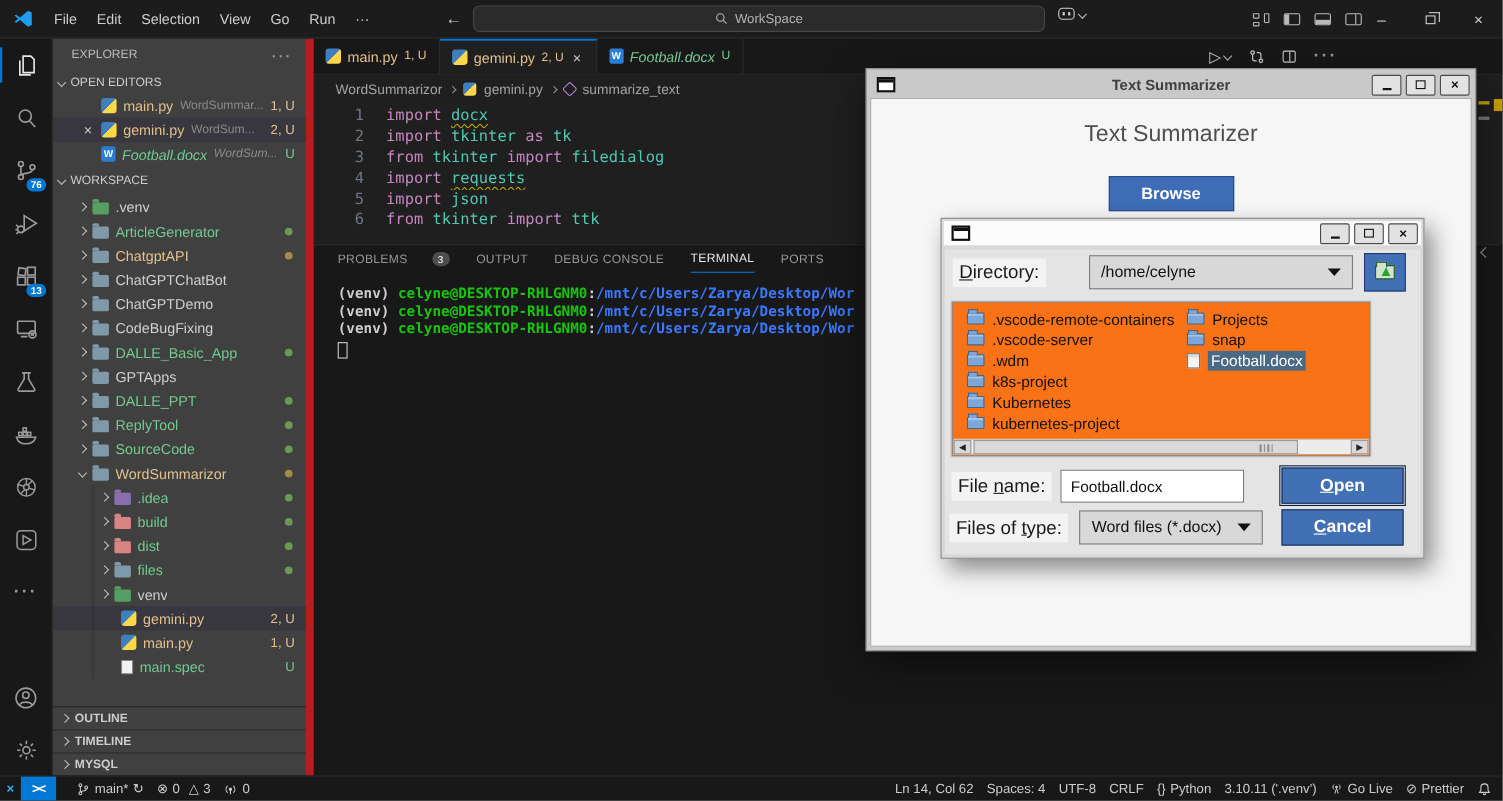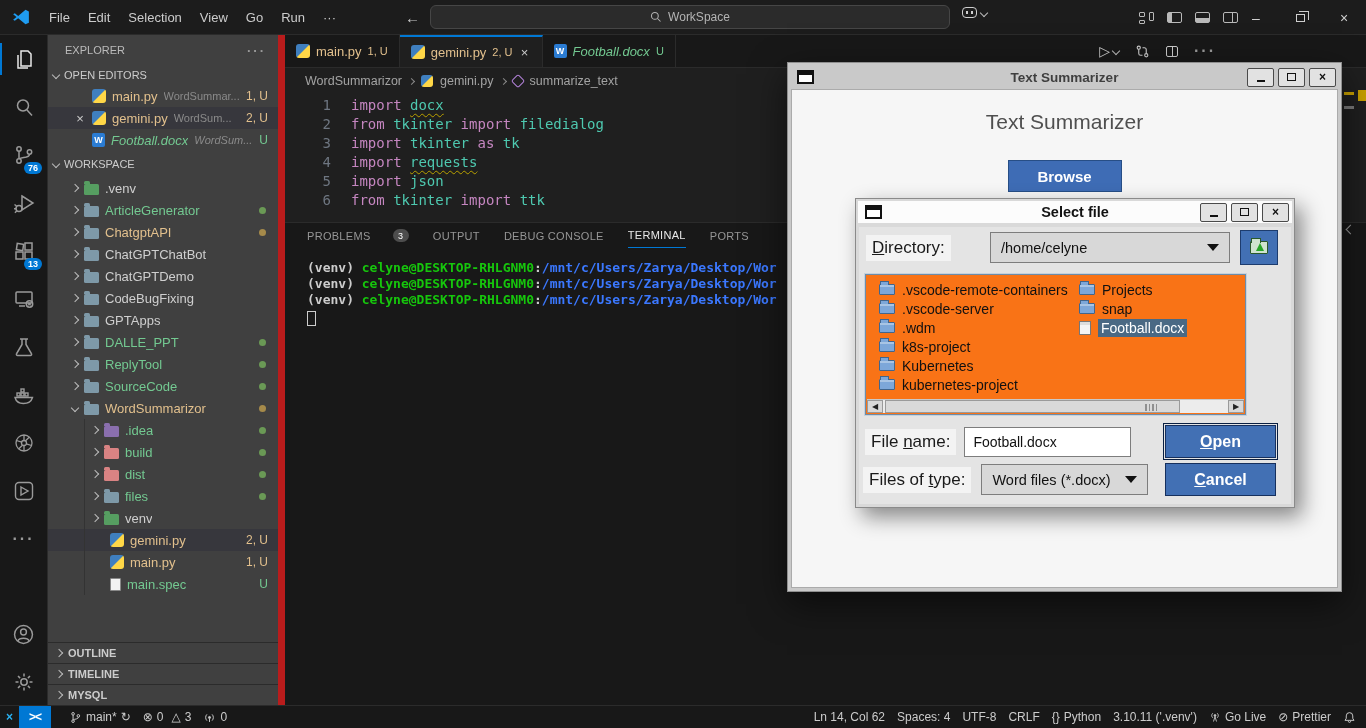--- a/index.html
+++ b/index.html
@@ -354,20 +354,26 @@
         <span class="lbl wht">ChatGPTDemo</span>
       </div>
     <div class="srow" style="padding-left:24px">
         <span class="chev r"></span>
         <span class="ficon"></span>
         <span class="lbl wht">CodeBugFixing</span>
       </div>
     <div class="srow" style="padding-left:24px">
         <span class="chev r"></span>
         <span class="ficon"></span>
+        <span class="lbl grn">DALLE_Basic_App</span>
+        <span class="gitdot g"></span>
+      </div>
+    <div class="srow" style="padding-left:24px">
+        <span class="chev r"></span>
+        <span class="ficon"></span>
         <span class="lbl wht">GPTApps</span>
       </div>
     <div class="srow" style="padding-left:24px">
         <span class="chev r"></span>
         <span class="ficon"></span>
         <span class="lbl grn">DALLE_PPT</span>
         <span class="gitdot g"></span>
       </div>
     <div class="srow" style="padding-left:24px">
         <span class="chev r"></span>
@@ -504,22 +510,22 @@
       <div class="gutter">
         <div>1</div>
           <div>2</div>
           <div>3</div>
         <div>4</div>
           <div>5</div>
           <div>6</div>
       </div>
       <div class="codelines">
         <div><span class="k">import</span> <span class="m sq">docx</span></div>
+        <div><span class="k">import</span> <span class="m">tkinter</span> <span class="k">as</span> <span class="m">tk</span></div>
         <div><span class="k">from</span> <span class="m">tkinter</span> <span class="k">import</span> <span class="m">filedialog</span></div>
-        <div><span class="k">import</span> <span class="m">tkinter</span> <span class="k">as</span> <span class="m">tk</span></div>
         <div><span class="k">import</span> <span class="m sq">requests</span></div>
         <div><span class="k">import</span> <span class="m">json</span></div>
         <div><span class="k">from</span> <span class="m">tkinter</span> <span class="k">import</span> <span class="m">ttk</span></div>
       </div>
     </div>
 
     <div class="panel">
       <div class="ptabs">
         <span class="ptab">
             <span>PROBLEMS</span>
@@ -567,21 +573,20 @@
       </span>
     </div>
     <div class="tkbody">
       <div class="tkheading">Text Summarizer</div>
       <button class="browsebtn">Browse</button>
     </div>
   </div>
 
   <div class="dlg">
     <div class="tktitle">
-      <span class="tkttl">Select file</span>
       <span class="winicon"></span>
       <span class="tkbtns">
         <span class="wbtn">
             <span class="minln"></span>
           </span>
         <span class="wbtn">
             <span class="maxsq"></span>
           </span>
         <span class="wbtn">×</span>
       </span>

